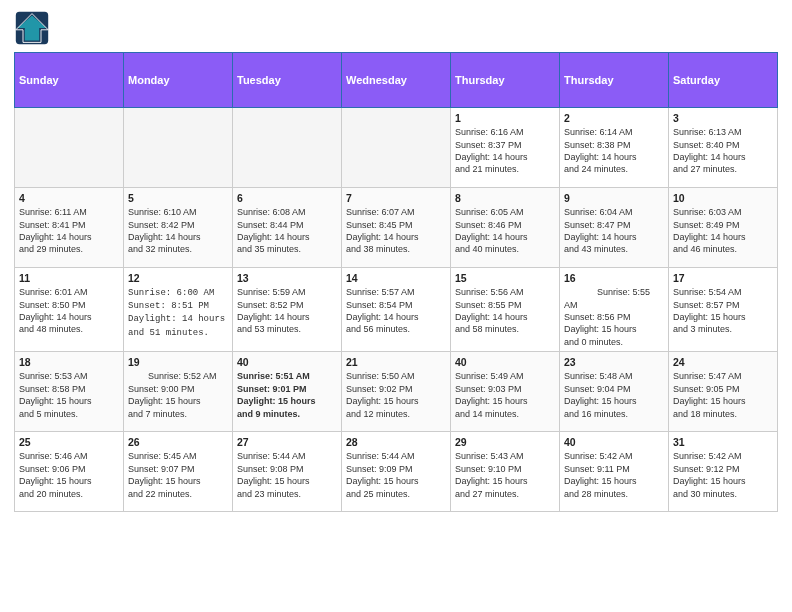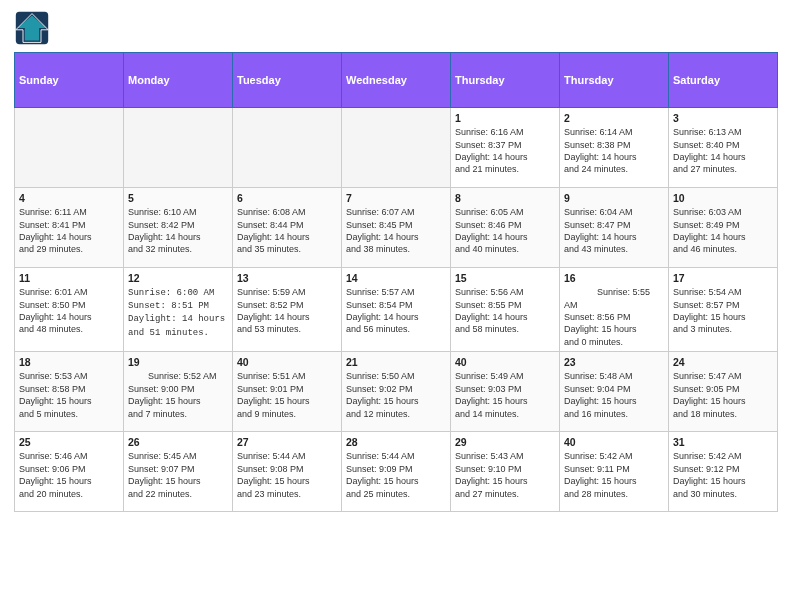--- a/index.html
+++ b/index.html
@@ -210,21 +210,21 @@
         </tr>
         <tr>
           <td><span class="day-num">18</span><span class="day-info" style="white-space: pre-line;">Sunrise: 5:53 AM
 Sunset: 8:58 PM
 Daylight: 15 hours
 and 5 minutes.</span></td>
           <td><span class="day-num">19</span><span class="day-info" style="white-space: pre-line; margin-left: 20px;">Sunrise: 5:52 AM
 Sunset: 9:00 PM
 Daylight: 15 hours
 and 7 minutes.</span></td>
-          <td><span class="day-num">40</span><span class="day-info" style="white-space: pre-line;">Sunrise: 5:51 AM
+          <td><span class="day-num">40</span><span class="day-info" style="white-space: pre-line; font-weight: bold;">Sunrise: 5:51 AM
 Sunset: 9:01 PM
 Daylight: 15 hours
 and 9 minutes.</span></td>
           <td><span class="day-num">21</span><span class="day-info" style="white-space: pre-line;">Sunrise: 5:50 AM
 Sunset: 9:02 PM
 Daylight: 15 hours
 and 12 minutes.</span></td>
           <td><span class="day-num">40</span><span class="day-info" style="white-space: pre-line;">Sunrise: 5:49 AM
 Sunset: 9:03 PM
 Daylight: 15 hours

